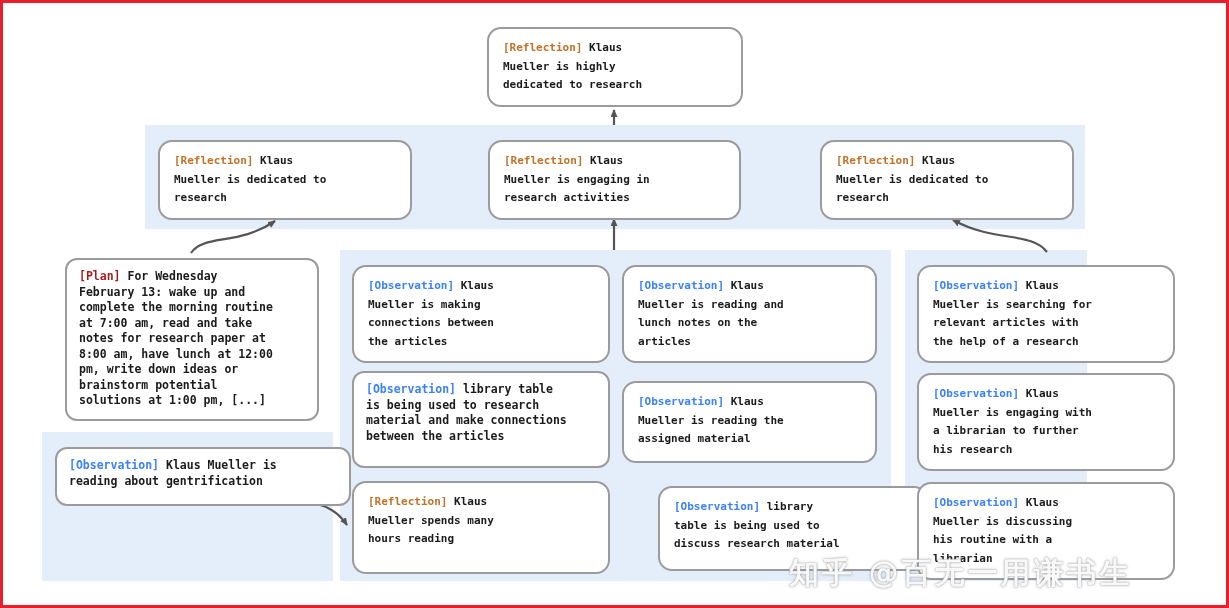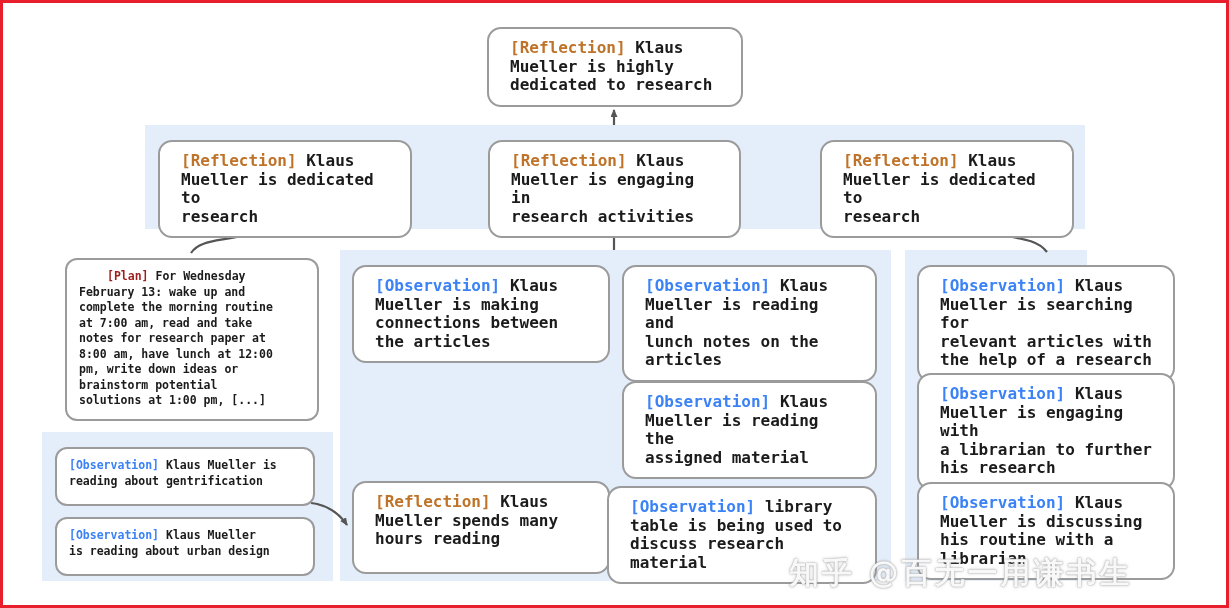--- a/index.html
+++ b/index.html
@@ -9,25 +9,25 @@
     background:#ffffff; overflow:hidden;
     font-family:"DejaVu Sans Mono","Liberation Mono",monospace;
   }
   .band { position:absolute; background:#e4eefa; z-index:0; }
   .arrows { position:absolute; left:0; top:0; z-index:1; pointer-events:none; }
   .box {
     position:absolute; z-index:2; background:#ffffff;
     border:2px solid #9b9b9b; border-radius:14px;
     font-weight:bold; color:#1b1b1b; box-sizing:border-box;
   }
-  .box-lg { font-size:16px; line-height:18.5px; padding:10px 21px; }
+  .box-lg { font-size:11px; line-height:18.5px; padding:10px 14px; }
   .box-sm { font-size:11.5px; line-height:15.5px; padding:9px 12px; border-radius:12px; }
   .txt { white-space:pre-wrap; }
   .lbl-reflection  { color:#bf7329; }
-  .lbl-plan        { color:#9e1e1e;margin-left:28px; }
+  .lbl-plan        { color:#9e1e1e; }
   .lbl-observation { color:#3b82f6; }
   .watermark {
     position:absolute; left:786px; top:534px; z-index:5;
     font-family:"DejaVu Sans","Liberation Sans",sans-serif;
     font-size:30px; font-weight:bold; letter-spacing:3px;
     color:rgba(255,255,255,0.93);
     text-shadow:0 0 1px #9a9a9a, 0 0 3px rgba(140,140,140,0.7);
     white-space:nowrap;
     margin-top:16px;
   }
@@ -89,37 +89,39 @@
 February 13: wake up and
 complete the morning routine
 at 7:00 am, read and take
 notes for research paper at
 8:00 am, have lunch at 12:00
 pm, write down ideas or
 brainstorm potential
 solutions at 1:00 pm, [...]</span>
   </div>
 
-  <div class="box box-sm" style="left:52px;top:444px;width:260px;min-height:59px">
+  <div class="box box-sm" style="left:52px;top:444px;width:296px;min-height:59px">
     <span class="lbl-observation">[Observation]</span>
     <span class="txt">Klaus Mueller is
 reading about gentrification</span>
-  </div>
-  <div class="box box-sm" style="left:52px;top:514px;width:260px;min-height:59px">
-    <span class="lbl-observation">[Observation]</span>
-    <span class="txt">Klaus Mueller
-is reading about urban design</span>
   </div>
 
   <div class="box box-lg" style="left:349px;top:262px;width:258px;min-height:93px">
     <span class="lbl-observation">[Observation]</span>
     <span class="txt">Klaus
 Mueller is making
 connections between
 the articles</span>
+  </div>
+  <div class="box box-sm" style="left:349px;top:368px;width:258px;min-height:97px">
+    <span class="lbl-observation">[Observation]</span>
+    <span class="txt">library table
+is being used to research
+material and make connections
+between the articles</span>
   </div>
   <div class="box box-lg" style="left:349px;top:478px;width:258px;min-height:93px">
     <span class="lbl-reflection">[Reflection]</span>
     <span class="txt">Klaus
 Mueller spends many
 hours reading</span>
   </div>
 
   <div class="box box-lg" style="left:619px;top:262px;width:255px;min-height:93px">
     <span class="lbl-observation">[Observation]</span>
@@ -127,21 +129,21 @@
 Mueller is reading and
 lunch notes on the
 articles</span>
   </div>
   <div class="box box-lg" style="left:619px;top:378px;width:255px;min-height:82px">
     <span class="lbl-observation">[Observation]</span>
     <span class="txt">Klaus
 Mueller is reading the
 assigned material</span>
   </div>
-  <div class="box box-lg" style="left:604px;top:483px;width:270px;min-height:85px">
+  <div class="box box-lg" style="left:655px;top:483px;width:270px;min-height:85px">
     <span class="lbl-observation">[Observation]</span>
     <span class="txt">library
 table is being used to
 discuss research material</span>
   </div>
 
   <div class="box box-lg" style="left:914px;top:262px;width:258px;min-height:91px">
     <span class="lbl-observation">[Observation]</span>
     <span class="txt">Klaus
 Mueller is searching for

